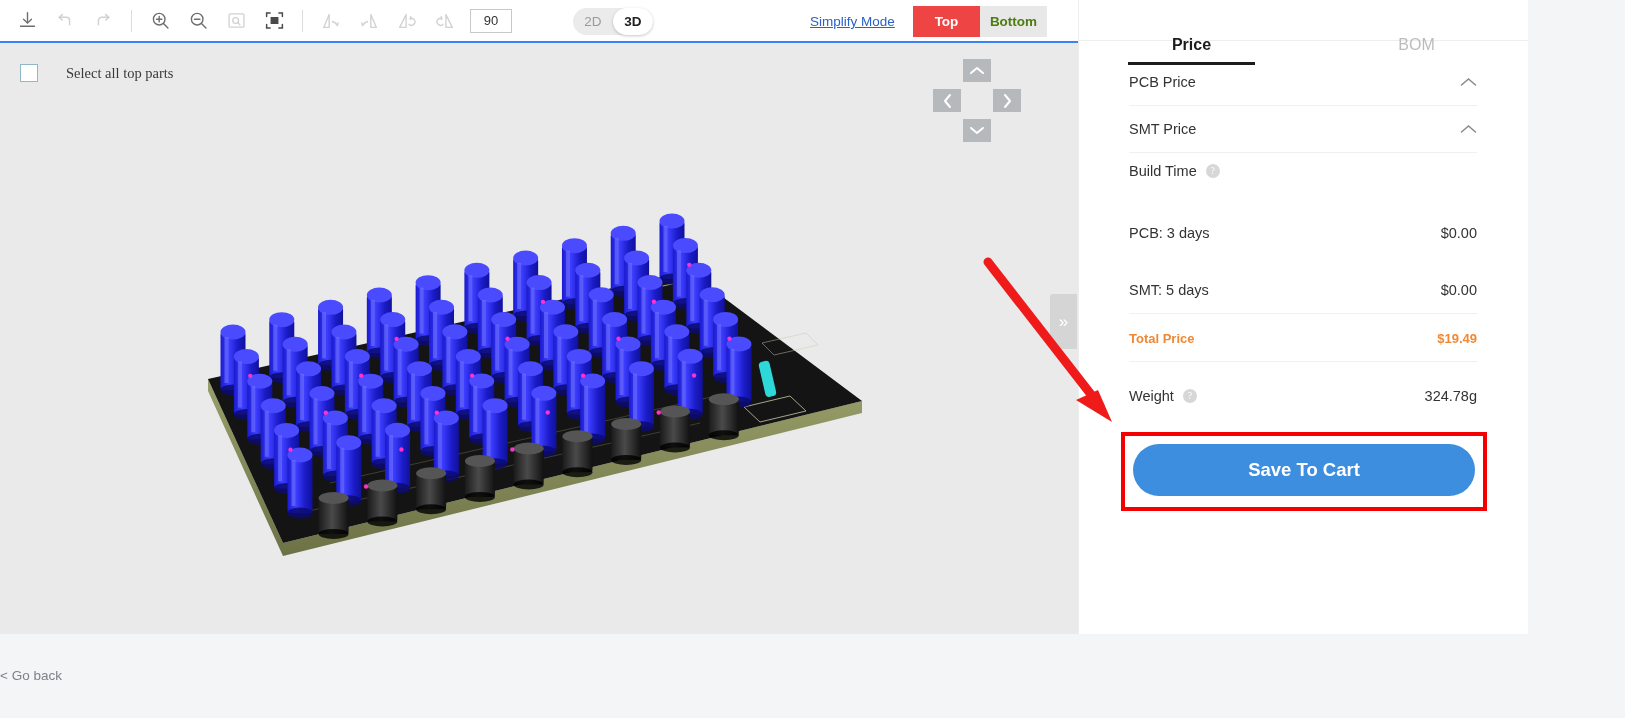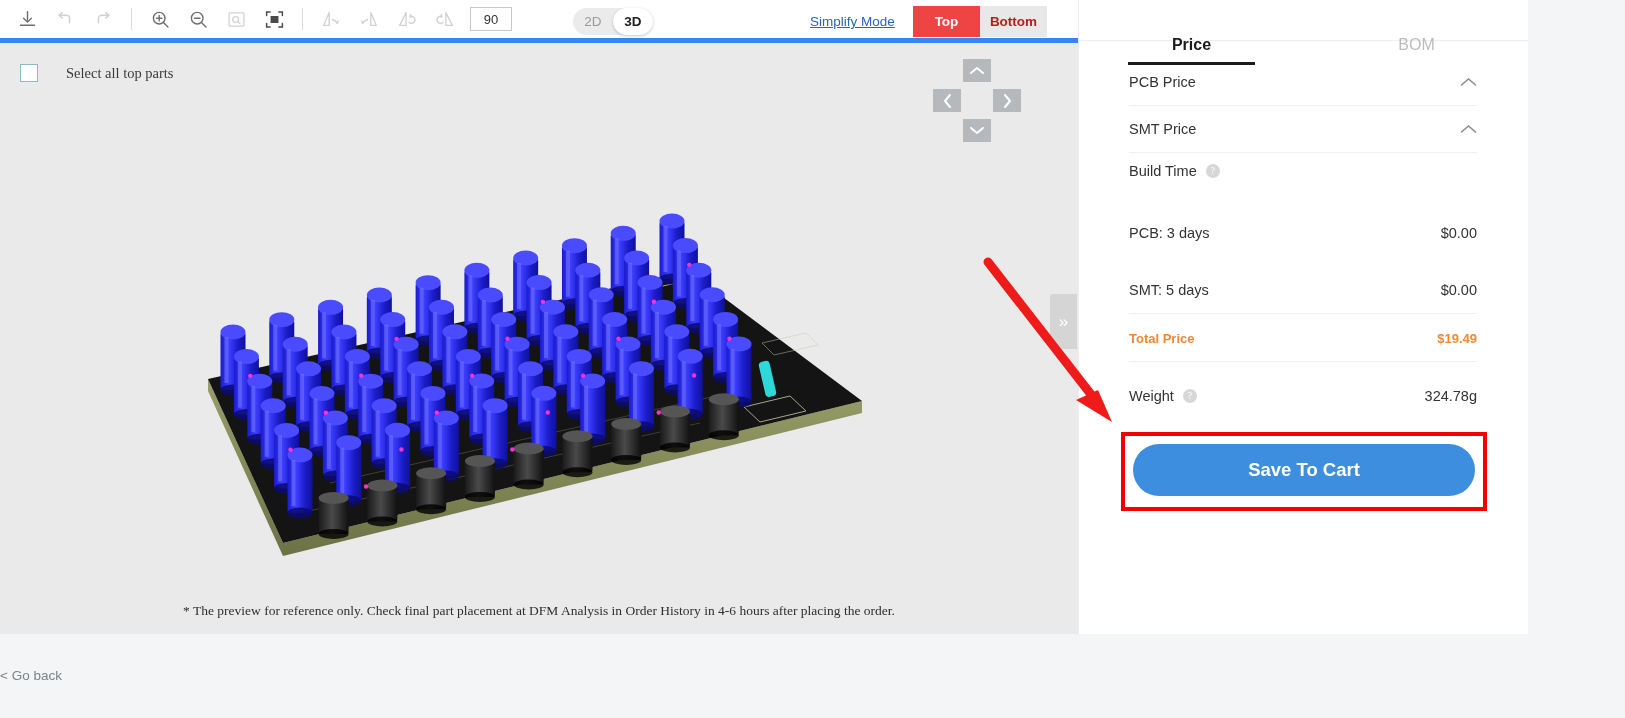--- a/index.html
+++ b/index.html
@@ -16,21 +16,21 @@
     position: absolute; left: 0; top: 0;
     width: 1078px; height: 718px;
     background: #fff;
   }
 
   
   #toolbar {
     position: absolute; left: 0; top: 0;
     width: 1078px; height: 43px;
     background: #fff;
-    border-bottom: 5px solid #3b82f6;
+    border-bottom: 2px solid #3b82f6;
     display: flex; align-items: center;
   }
   .tool-btn {
     width: 38px; height: 38px;
     display: flex; align-items: center; justify-content: center;
     cursor: pointer;
   }
   .tool-btn svg { display: block; }
   .tool-sep {
     width: 1px; height: 22px; background: #dcdcdc; margin: 0 9px;
@@ -71,21 +71,21 @@
     position: absolute; left: 913px; top: 6px;
     width: 134px; height: 31px;
     display: flex; overflow: hidden;
   }
   .side-opt {
     width: 67px; height: 31px;
     display: flex; align-items: center; justify-content: center;
     font-size: 13.5px; font-weight: bold; cursor: pointer;
   }
   .side-opt.active { background: #ef4444; color: #fff; }
-  .side-opt.inactive { background: #e8e8e8; color: #b91c1c; }
+  .side-opt.inactive { background: #e8e8e8; color: #4d7c0f; }
 
   
   #viewport {
     position: absolute; left: 0; top: 43px;
     width: 1078px; height: 591px;
     background: #eaeaea;
     overflow: hidden;
   }
   #select-all-row {
     position: absolute; left: 20px; top: 21px;
@@ -853,21 +853,20 @@
           </svg>
       </div>
       <div class="nav-btn" id="nav-right">
         <svg width="11" height="16" viewBox="0 0 11 16" fill="none" stroke="#fff" stroke-width="2" stroke-linecap="round" stroke-linejoin="round">
             <path d="M3 2 8 8l-5 6"></path>
           </svg>
       </div>
 
       <div id="collapse-handle">»</div>
 
-      <div id="footnote">* The preview for reference only. Check final part placement at DFM Analysis in Order History in 4-6 hours after placing the order.</div>
     </div>
   </div>
 
   <div id="right-panel">
 
     <div id="tabs">
       <div class="tab active">Price</div>
       <div class="tab inactive">BOM</div>
     </div>
 

